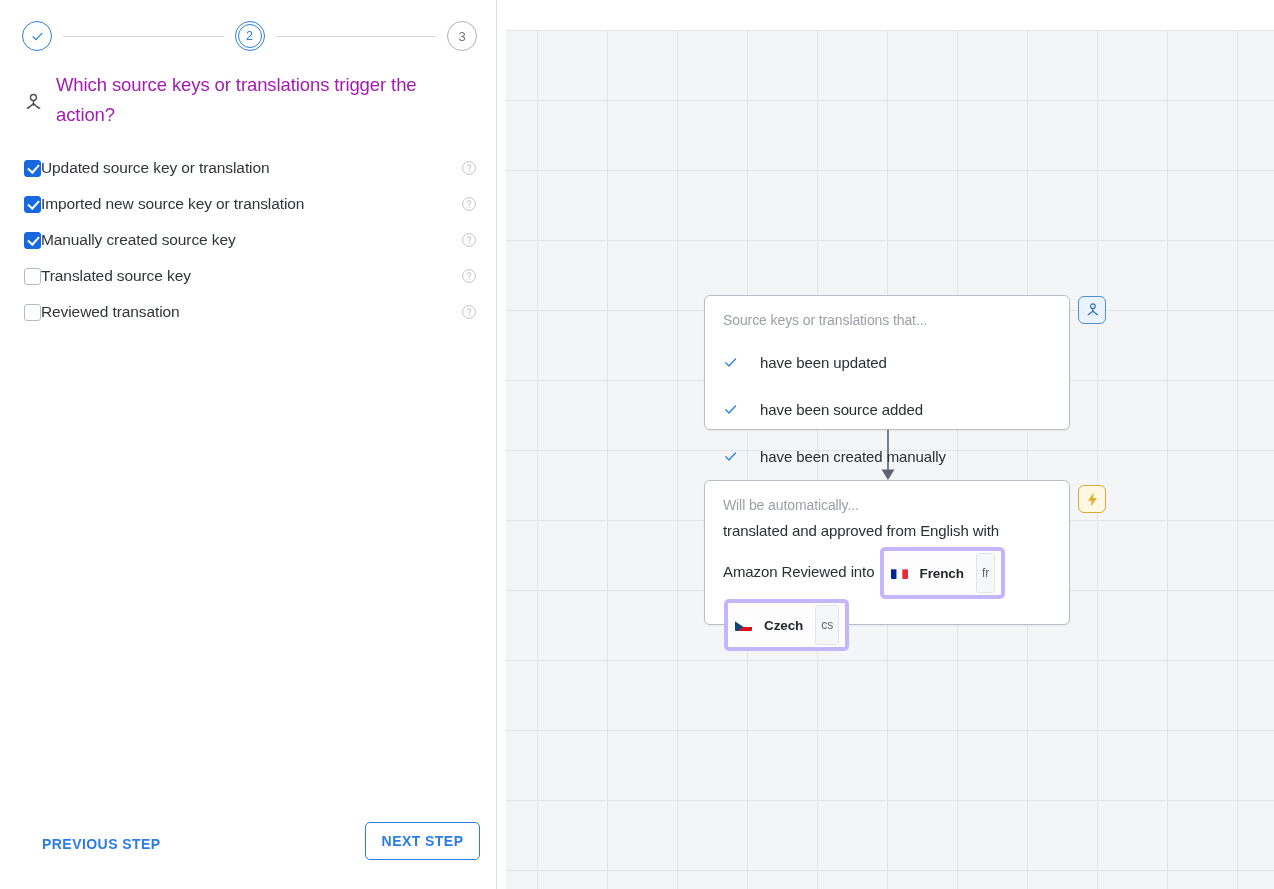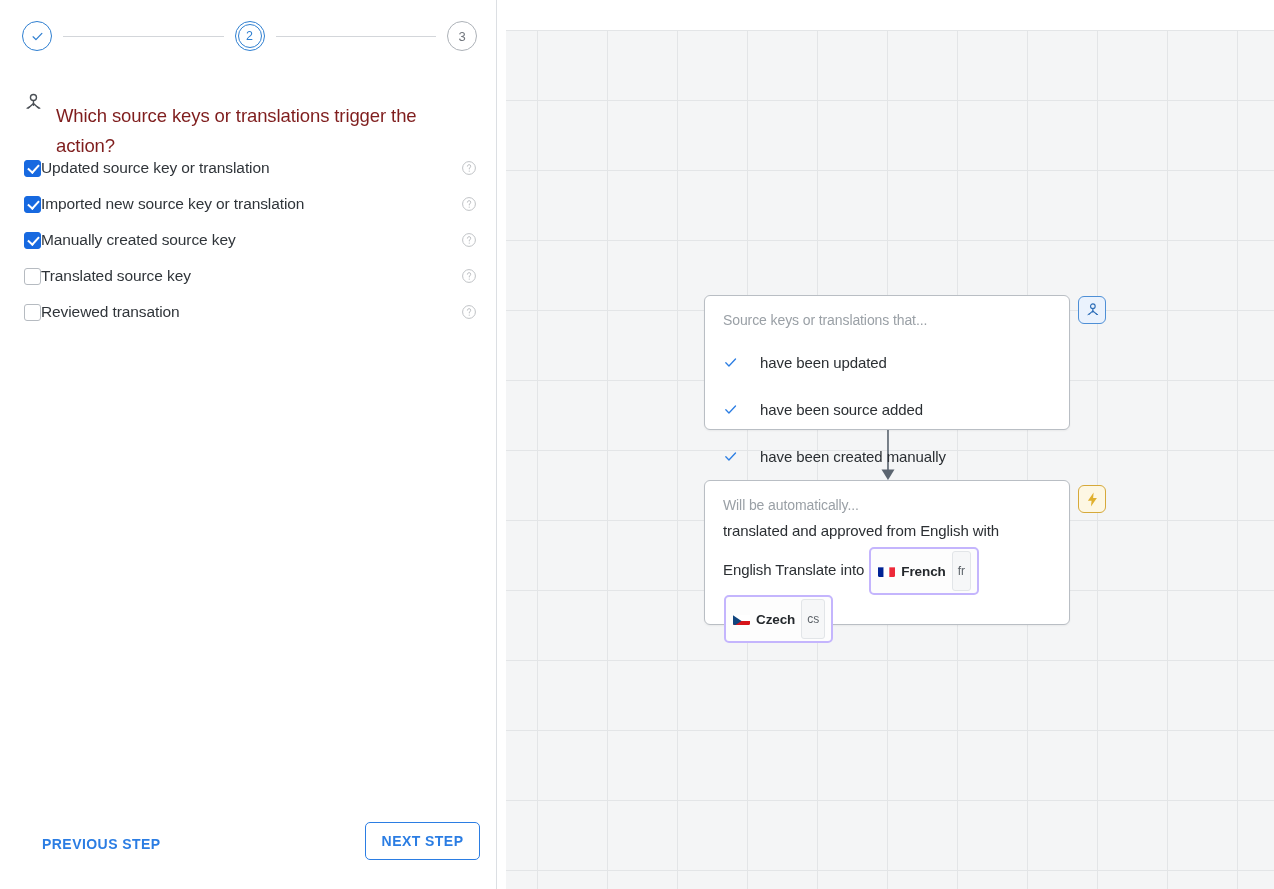--- a/index.html
+++ b/index.html
@@ -46,22 +46,22 @@
   .step-todo { border: 1.3px solid #adb2b8; color: #70757c; font-size: 13px; }
   .step-line { flex: 1 1 auto; height: 1px; background: #d3d6da; margin: 0 11px; }
 
   
   #question-row {
     position: absolute; left: 22px; top: 70px; width: 450px;
     display: flex; align-items: flex-start; gap: 12px;
   }
   #question-icon { width: 22px; height: 30px; margin-top: 18px; flex: 0 0 auto; }
   #question-title {
-    font-size: 18.5px; line-height: 30px; color: #7f1d1d;
-    letter-spacing: -0.1px; max-width: 405px; margin-top: 31px;
+    font-size: 18.5px; line-height: 30px; color: #a21caf;
+    letter-spacing: -0.1px; max-width: 405px;
   }
 
   
   #options { position: absolute; left: 22px; top: 150px; width: 455px; }
   .option-row {
     display: flex; align-items: center; height: 36px; 
   }
   .cbx {
     width: 17px; height: 17px; border-radius: 3px; flex: 0 0 auto;
     position: relative; margin-left: 2px;
@@ -137,22 +137,22 @@
     padding: 0 0 0 18px; height: 26px; margin-top: 21px;
   }
   .tick { width: 15px; height: 15px; flex: 0 0 auto; }
   .card-line-text { font-size: 15px; color: #2b2f33; letter-spacing: -.1px; }
 
   #card-action .action-body {
     padding: 2px 16px 0 18px;
     font-size: 15px; color: #2b2f33; line-height: 32px; letter-spacing: -.1px;
   }
   .lang-chip {
-    display: inline-flex; align-items: center; gap: 6px;
-    border: 2px solid #c4b5fd; border-radius: 5px;
+    display: inline-flex; align-items: center; gap: 12px;
+    border: 4px solid #c4b5fd; border-radius: 5px;
     background: #fdfdfd; padding: 2px 6px 2px 7px;
     vertical-align: middle; line-height: normal; margin: 0 1px;
   }
   .chip-name { font-size: 13.5px; font-weight: bold; color: #24282c; }
   .chip-code {
     font-size: 12px; color: #5d6369; background: #f6f7f8;
     border: 1px solid #e2e5e8; border-radius: 3px; padding: 12px 5px;
   }
   .flag { width: 17px; height: 12px; border-radius: 1.5px; display: inline-block;
           overflow: hidden; position: relative; flex: 0 0 auto; }
@@ -302,21 +302,21 @@
           <path d="M12.5 9.5v5" fill="none" stroke="#2f6fb8" stroke-width="1.6" stroke-linecap="round"></path>
           <path d="M12.5 12.5L7 17.5M12.5 12.5L18 17.5" fill="none" stroke="#2f6fb8" stroke-width="1.6" stroke-linecap="round"></path>
           <path d="M8.2 16.2l-2.6 1.6M16.8 16.2l2.6 1.6" fill="none" stroke="#2f6fb8" stroke-width="1.4" stroke-linecap="round"></path>
         </svg>
       </div>
 
       <div class="flow-card" id="card-action">
         <div class="card-caption">Will be automatically...</div>
         <div class="action-body">
           <span>translated and approved from English with</span><br>
-          <span>English Translate into</span>
+          <span>Amazon Reviewed into</span>
           <span class="lang-chip">
             <span class="flag">
               <svg viewBox="0 0 3 2" width="17" height="12">
                 <rect width="1" height="2" x="0" fill="#002395"></rect>
                 <rect width="1" height="2" x="1" fill="#ffffff"></rect>
                 <rect width="1" height="2" x="2" fill="#ED2939"></rect>
               </svg>
             </span>
             <span class="chip-name">French</span>
             <span class="chip-code">fr</span>

